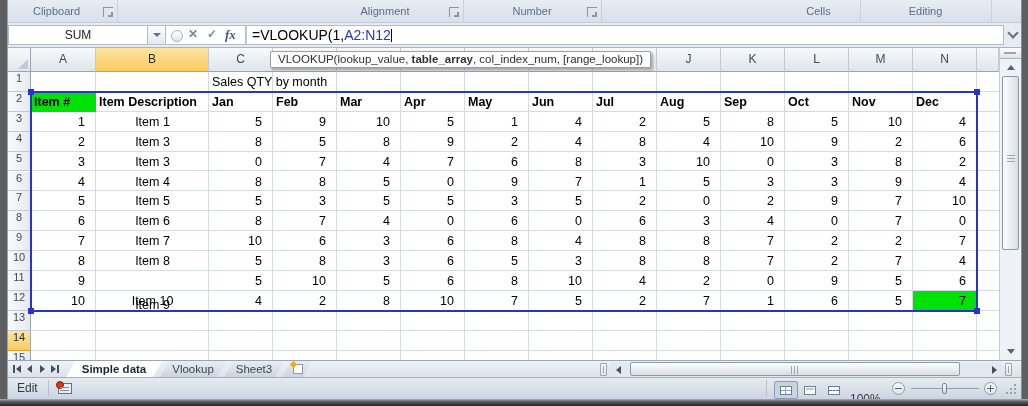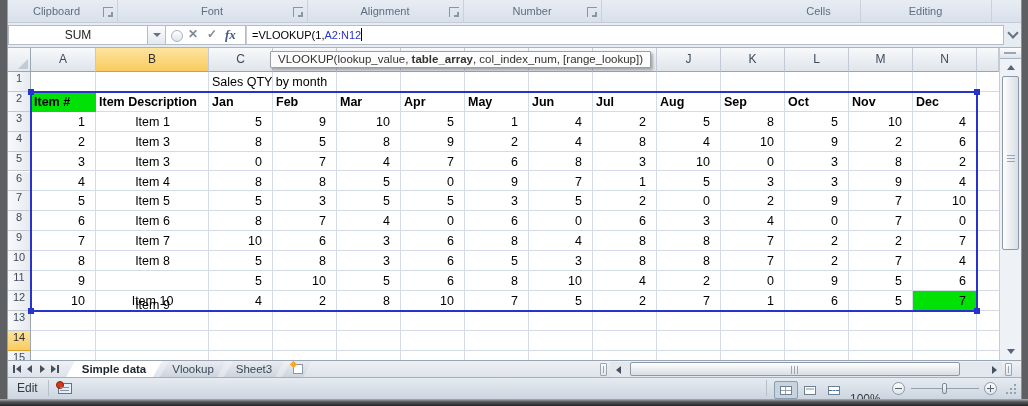--- a/index.html
+++ b/index.html
@@ -23,21 +23,21 @@
   .namebox{position:absolute;left:0;top:2px;width:140px;height:20px;background:#fff;border:1px solid #b3bcc8;box-sizing:border-box;
     font-size:12px;color:#222;display:flex;align-items:center;justify-content:center;}
   .nbdrop{position:absolute;left:140px;top:2px;width:18px;height:20px;background:linear-gradient(#fbfcfe,#e4e9f0);border:1px solid #b3bcc8;border-left:none;box-sizing:border-box;display:flex;align-items:center;justify-content:center;}
   .tri-dn{width:0;height:0;border-left:4px solid transparent;border-right:4px solid transparent;border-top:4px solid #68727f;}
   .fbtns{position:absolute;left:158px;top:2px;width:80px;height:20px;background:#fff;border:1px solid #b3bcc8;border-left:none;box-sizing:border-box;}
   .fbcircle{position:absolute;left:5px;top:4px;width:10px;height:10px;border:1px solid #a9b2bf;border-radius:50%;background:linear-gradient(#fff,#dfe5ec);}
   .fbx{position:absolute;left:22px;top:1px;font-size:12px;font-weight:bold;color:#7e8896;}
   .fbcheck{position:absolute;left:41px;top:1px;font-size:12px;font-weight:bold;color:#7e8896;}
   .fbfx{position:absolute;left:59px;top:1px;font-family:"Liberation Serif",serif;font-style:italic;font-weight:bold;font-size:13px;color:#445980;}
   .finput{position:absolute;left:238px;top:2px;width:758px;height:20px;background:#fff;border:1px solid #b3bcc8;border-left:1px solid #c6ccd6;box-sizing:border-box;
-    font-size:11px;color:#000;line-height:18px;padding-left:5px;white-space:nowrap;overflow:hidden;}
+    font-size:14px;color:#000;line-height:18px;padding-left:5px;white-space:nowrap;overflow:hidden;}
   .finput .ref{color:var(--blue);}
   .caret{display:inline-block;width:1px;height:13px;background:#000;vertical-align:-2px;}
   .fexpand{position:absolute;left:997px;top:4px;width:15px;height:16px;display:flex;align-items:center;justify-content:center;}
   .chev{width:6px;height:6px;border-right:2px solid #68727f;border-bottom:2px solid #68727f;transform:rotate(45deg);margin-top:-4px;}
   
   .gridclip{position:absolute;left:8px;top:48px;width:991px;height:312px;overflow:hidden;background:#fff;}
   .corner{position:absolute;left:0;top:0;width:23px;height:24px;box-sizing:border-box;background:linear-gradient(#f7f8fa,#e3e8ee);border-right:1px solid var(--hdrline);border-bottom:1px solid var(--hdrline);}
   .corner::after{content:"";position:absolute;right:2px;bottom:2px;width:0;height:0;border-left:10px solid transparent;border-bottom:10px solid #c2cad4;}
   .colhead{position:absolute;top:0;height:24px;box-sizing:border-box;background:linear-gradient(#f8f9fb,#eaeef2 55%,#e0e5eb);
     border-right:1px solid var(--hdrsep);border-bottom:1px solid var(--hdrline);color:var(--hdrtxt);font-size:12px;text-align:center;line-height:23px;z-index:2;cursor:pointer;}
@@ -112,24 +112,20 @@
     box-shadow:-4px 4px #98a2ac,0 4px #98a2ac,-8px 8px #98a2ac,-4px 8px #98a2ac,0 8px #98a2ac;}
 </style>
 </head>
 <body>
 
 <div class="screen">
 
   <div class="ribbon">
     <div class="rgroup" style="left:0;width:109px">
       <span style="margin-right:12px">Clipboard</span>
-      <span class="launcher"></span>
-    </div>
-    <div class="rgroup" style="left:109px;width:190px">
-      <span>Font</span>
       <span class="launcher"></span>
     </div>
     <div class="rgroup" style="left:299px;width:156px">
       <span>Alignment</span>
       <span class="launcher"></span>
     </div>
     <div class="rgroup" style="left:455px;width:138px">
       <span>Number</span>
       <span class="launcher"></span>
     </div>

